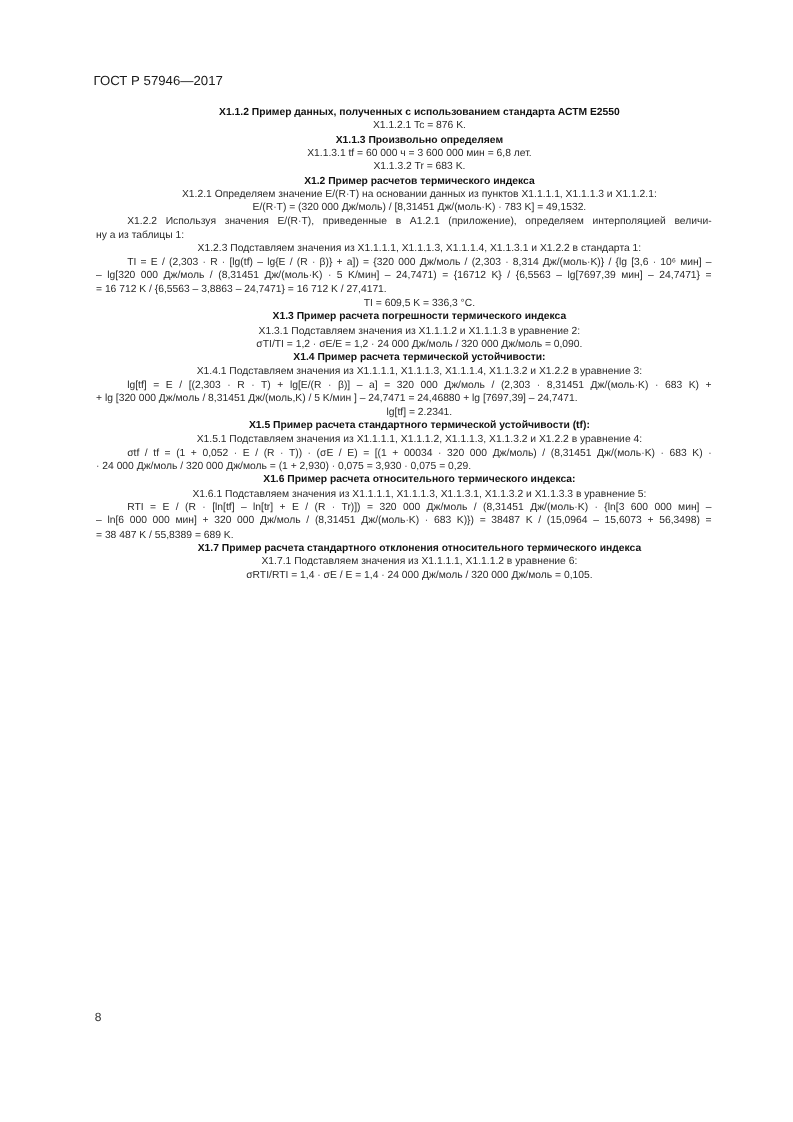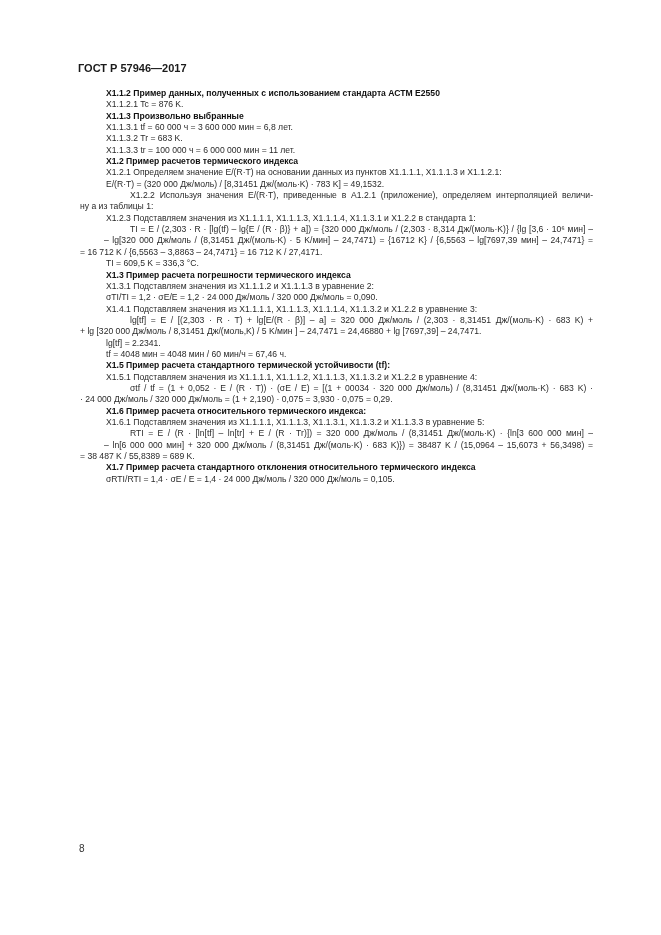--- a/index.html
+++ b/index.html
@@ -1,61 +1,61 @@
 <!DOCTYPE html>
 <html><head>
 <meta charset="utf-8">
 <style>
   html, body { margin:0; padding:0; background:#ffffff; }
   body { width:661px; height:935px; position:relative; overflow:hidden;
          font-family:"Liberation Sans", sans-serif; color:#222; }
-  .header { position:absolute; left:78px; top:62px; font-size:11px; font-weight:bold; color:#1a1a1a; }
+  .header { position:absolute; left:78px; top:62px; font-size:11px; font-weight:normal; color:#1a1a1a; }
   .content { position:absolute; left:80px; top:88px; width:513px; font-size:8.6px; line-height:11.35px; color:#2a2a2a; }
   .line { white-space:nowrap; }
-  .ind { padding-left:26px; }
+  .ind { padding-left:26px;text-align:center; }
   .b { font-weight:bold; color:#111; }
-  .just { text-align:justify; text-align-last:justify; white-space:normal;margin-left:24px; }
+  .just { text-align:justify; text-align-last:justify; white-space:normal; }
   .pagenum { position:absolute; left:79px; top:843px; font-size:10px; color:#333; }
 </style>
 </head>
 <body>
 
 <div class="header">ГОСТ Р 57946—2017</div>
 
 <div class="content" id="content">
     <div class="line ind b">X1.1.2 Пример данных, полученных с использованием стандарта АСТМ E2550</div>
     <div class="line ind">X1.1.2.1 Tc = 876 K.</div>
-    <div class="line ind b">X1.1.3 Произвольно выбранные</div>
+    <div class="line ind b">X1.1.3 Произвольно определяем</div>
     <div class="line ind">X1.1.3.1 tf = 60 000 ч = 3 600 000 мин = 6,8 лет.</div>
     <div class="line ind">X1.1.3.2 Tr = 683 K.</div>
-    <div class="line ind">X1.1.3.3 tr = 100 000 ч = 6 000 000 мин = 11 лет.</div>
     <div class="line ind b">X1.2 Пример расчетов термического индекса</div>
     <div class="line ind">X1.2.1 Определяем значение E/(R·T) на основании данных из пунктов X1.1.1.1, X1.1.1.3 и X1.1.2.1:</div>
     <div class="line ind">E/(R·T) = (320 000 Дж/моль) / [8,31451 Дж/(моль·K) · 783 K] = 49,1532.</div>
     <div class="line ind just">X1.2.2 Используя значения E/(R·T), приведенные в A1.2.1 (приложение), определяем интерполяцией величи-</div>
     <div class="line ">ну a из таблицы 1:</div>
     <div class="line ind">X1.2.3 Подставляем значения из X1.1.1.1, X1.1.1.3, X1.1.1.4, X1.1.3.1 и X1.2.2 в стандарта 1:</div>
     <div class="line ind just">TI = E / (2,303 · R · [lg(tf) – lg{E / (R · β)} + a]) = {320 000 Дж/моль / (2,303 · 8,314 Дж/(моль·K)} / {lg [3,6 · 10⁶ мин] –</div>
     <div class="line just">– lg[320 000 Дж/моль / (8,31451 Дж/(моль·K) · 5 K/мин] – 24,7471) = {16712 K} / {6,5563 – lg[7697,39 мин] – 24,7471} =</div>
     <div class="line ">= 16 712 K / {6,5563 – 3,8863 – 24,7471} = 16 712 K / 27,4171.</div>
     <div class="line ind">TI = 609,5 K = 336,3 °C.</div>
     <div class="line ind b">X1.3 Пример расчета погрешности термического индекса</div>
     <div class="line ind">X1.3.1 Подставляем значения из X1.1.1.2 и X1.1.1.3 в уравнение 2:</div>
     <div class="line ind">σTI/TI = 1,2 · σE/E = 1,2 · 24 000 Дж/моль / 320 000 Дж/моль = 0,090.</div>
+    <div class="line ind b">X1.4 Пример расчета термической устойчивости:</div>
     <div class="line ind">X1.4.1 Подставляем значения из X1.1.1.1, X1.1.1.3, X1.1.1.4, X1.1.3.2 и X1.2.2 в уравнение 3:</div>
     <div class="line ind just">lg[tf] = E / [(2,303 · R · T) + lg[E/(R · β)] – a] = 320 000 Дж/моль / (2,303 · 8,31451 Дж/(моль·K) · 683 K) +</div>
     <div class="line ">+ lg [320 000 Дж/моль / 8,31451 Дж/(моль,K) / 5 K/мин ] – 24,7471 = 24,46880 + lg [7697,39] – 24,7471.</div>
     <div class="line ind">lg[tf] = 2.2341.</div>
-    <div class="line ind">tf = 4048 мин = 4048 мин / 60 мин/ч = 67,46 ч.</div>
     <div class="line ind b">X1.5 Пример расчета стандартного термической устойчивости (tf):</div>
     <div class="line ind">X1.5.1 Подставляем значения из X1.1.1.1, X1.1.1.2, X1.1.1.3, X1.1.3.2 и X1.2.2 в уравнение 4:</div>
     <div class="line ind just">σtf / tf = (1 + 0,052 · E / (R · T)) · (σE / E) = [(1 + 00034 · 320 000 Дж/моль) / (8,31451 Дж/(моль·K) · 683 K) ·</div>
-    <div class="line ">· 24 000 Дж/моль / 320 000 Дж/моль = (1 + 2,190) · 0,075 = 3,930 · 0,075 = 0,29.</div>
+    <div class="line ">· 24 000 Дж/моль / 320 000 Дж/моль = (1 + 2,930) · 0,075 = 3,930 · 0,075 = 0,29.</div>
     <div class="line ind b">X1.6 Пример расчета относительного термического индекса:</div>
     <div class="line ind">X1.6.1 Подставляем значения из X1.1.1.1, X1.1.1.3, X1.1.3.1, X1.1.3.2 и X1.1.3.3 в уравнение 5:</div>
     <div class="line ind just">RTI = E / (R · [ln[tf] – ln[tr] + E / (R · Tr)]) = 320 000 Дж/моль / (8,31451 Дж/(моль·K) · {ln[3 600 000 мин] –</div>
     <div class="line just">– ln[6 000 000 мин] + 320 000 Дж/моль / (8,31451 Дж/(моль·K) · 683 K)}) = 38487 K / (15,0964 – 15,6073 + 56,3498) =</div>
     <div class="line ">= 38 487 K / 55,8389 = 689 K.</div>
     <div class="line ind b">X1.7 Пример расчета стандартного отклонения относительного термического индекса</div>
+    <div class="line ind">X1.7.1 Подставляем значения из X1.1.1.1, X1.1.1.2 в уравнение 6:</div>
     <div class="line ind">σRTI/RTI = 1,4 · σE / E = 1,4 · 24 000 Дж/моль / 320 000 Дж/моль = 0,105.</div>
   </div>
 
 <div class="pagenum">8</div>
 
 </body></html>

